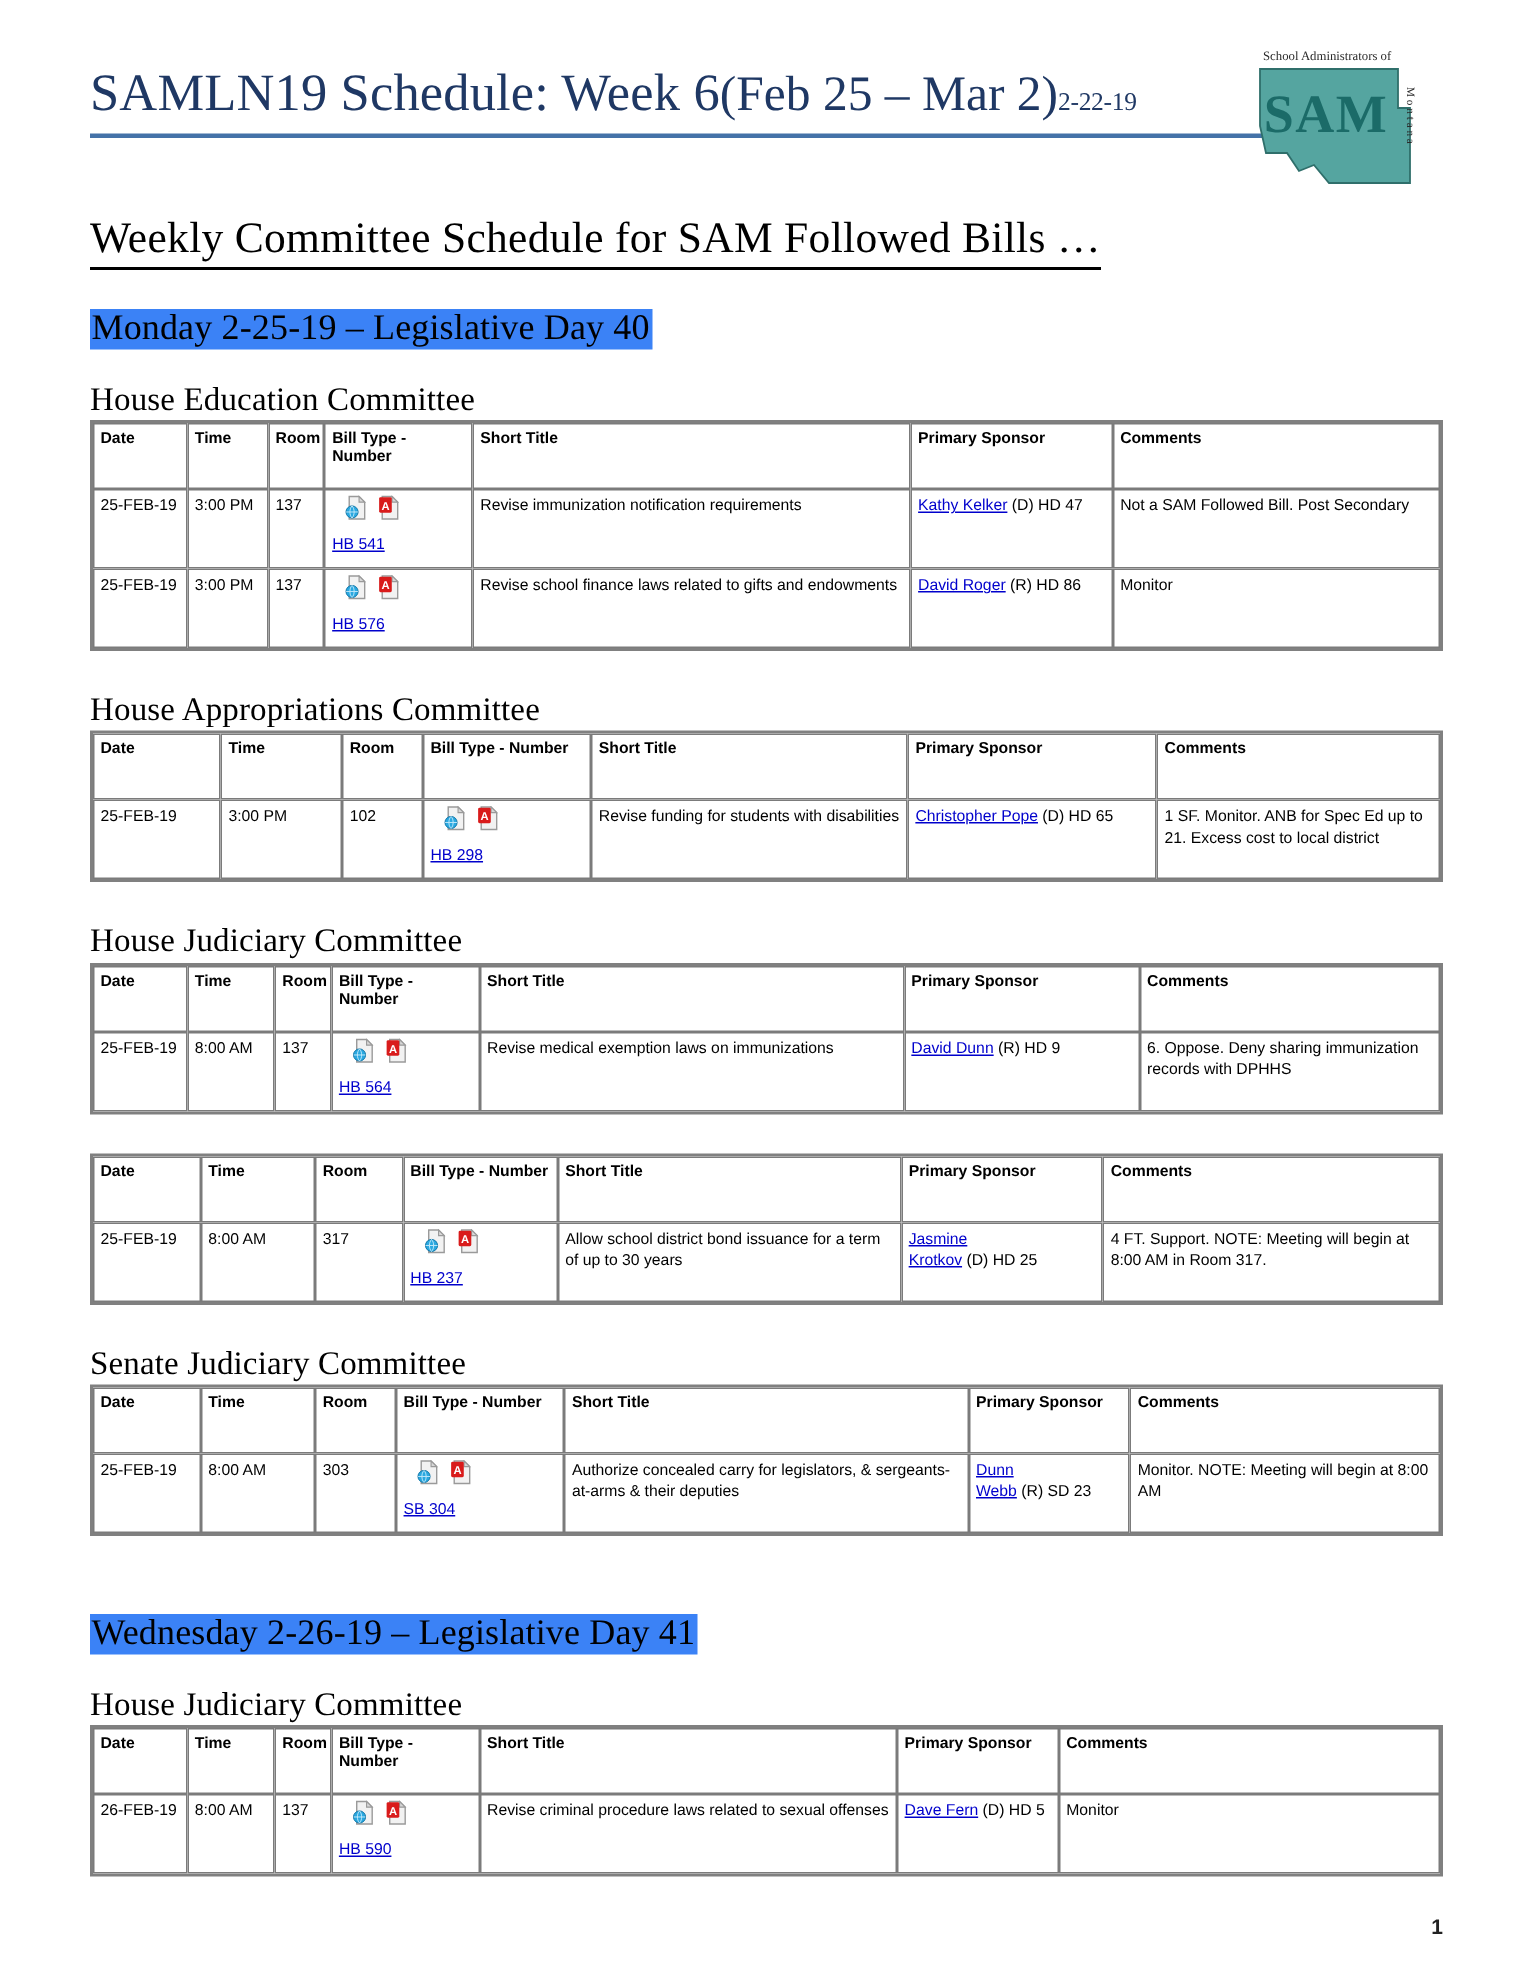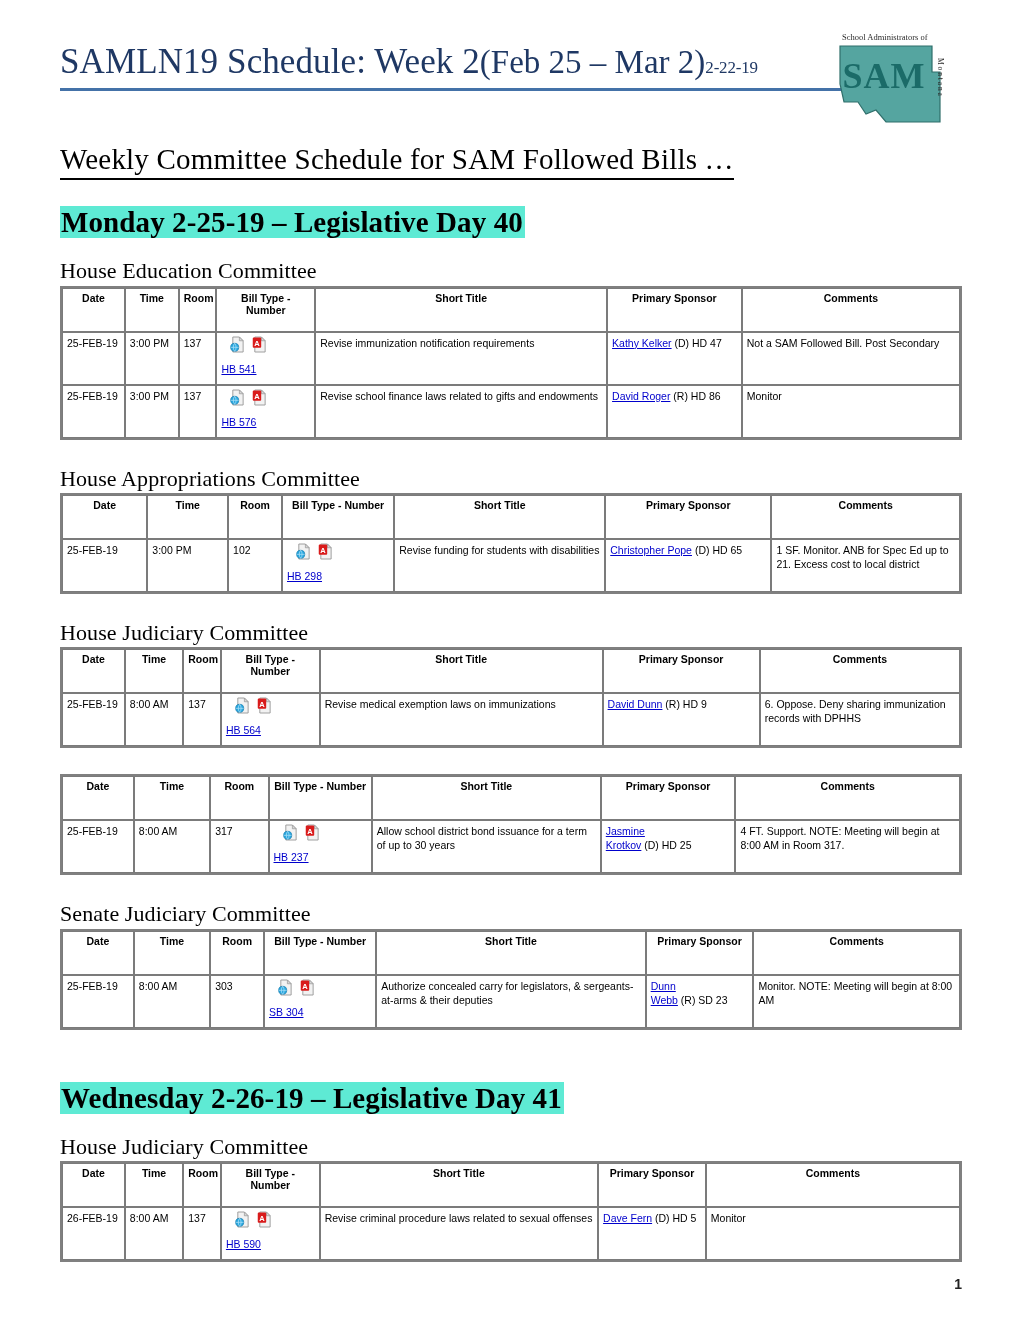--- a/index.html
+++ b/index.html
@@ -63,25 +63,25 @@
     font-size: 29px;
     font-weight: normal;
     margin: 28px 0 0 0;
     padding: 0 0 2px 0;
     display: inline-block;
     border-bottom: 2px solid #000;
     line-height: 1.1;
     letter-spacing: 0.2px;
   }
   .day-heading {
-    font-size: 29px;
+    font-size: 24px;
     margin: 26px 0 0 0;
-    font-weight: bold;
+    font-weight: normal;
     display: inline-block;
-    background: #5eead4;
+    background: #3b82f6;
     line-height: 1.12;
     padding: 0 2px 0 1px;
     letter-spacing: 0.1px;
   }
   .cmte-heading {
     font-size: 22px;
     font-weight: normal;
     margin: 20px 0 2px 0;
     line-height: 1.15;
     letter-spacing: 0.1px;
@@ -101,21 +101,21 @@
   }
   table.sched td, table.sched th {
     border: 1px solid #7b7b7b;
     padding: 3px 4px 3px 4px;
     vertical-align: top;
     background: #ffffff;
     overflow: hidden;
   }
   table.sched th {
     font-weight: bold;
-    text-align: center;
+    text-align: left;
     height: 36px;
   }
   table.sched td.body {
     height: 45px;
     line-height: 1.35;
   }
   a.link {
     color: #0000CC;
     text-decoration: underline;
   }
@@ -156,21 +156,21 @@
     color: #222;
   }
 </style>
 </head>
 <body>
 
 <div class="page">
 
   <div class="doc-header">
     <div class="title-line">
-      <span class="title-main">SAMLN19 Schedule: Week 2</span><span class="title-paren">(Feb 25 – Mar 2)</span><span class="title-date">2-22-19</span>
+      <span class="title-main">SAMLN19 Schedule: Week 6</span><span class="title-paren">(Feb 25 – Mar 2)</span><span class="title-date">2-22-19</span>
     </div>
     <div class="title-rule"></div>
 
     <svg class="logo" viewBox="0 0 128 104">
       <path d="M18 20 L110 20 L110 46 L118 46 L118 96 L64 96 L54 84 L44 88 L36 76 L22 76 L18 58 Z" fill="#55A5A0" stroke="#2f6f6b" stroke-width="1.2"></path>
       <text x="62" y="62" font-family="Liberation Serif, serif" font-size="36" font-weight="bold" fill="#1b6b68" text-anchor="middle" letter-spacing="1">SAM</text>
       <text x="20" y="14" font-family="Liberation Serif, serif" font-size="8.5" fill="#2b2b2b">School Administrators of</text>
       <text x="116" y="32" font-family="Liberation Serif, serif" font-size="7.5" fill="#2b2b2b" transform="rotate(90 116 32)">M o n t a n a</text>
     </svg>
   </div>

